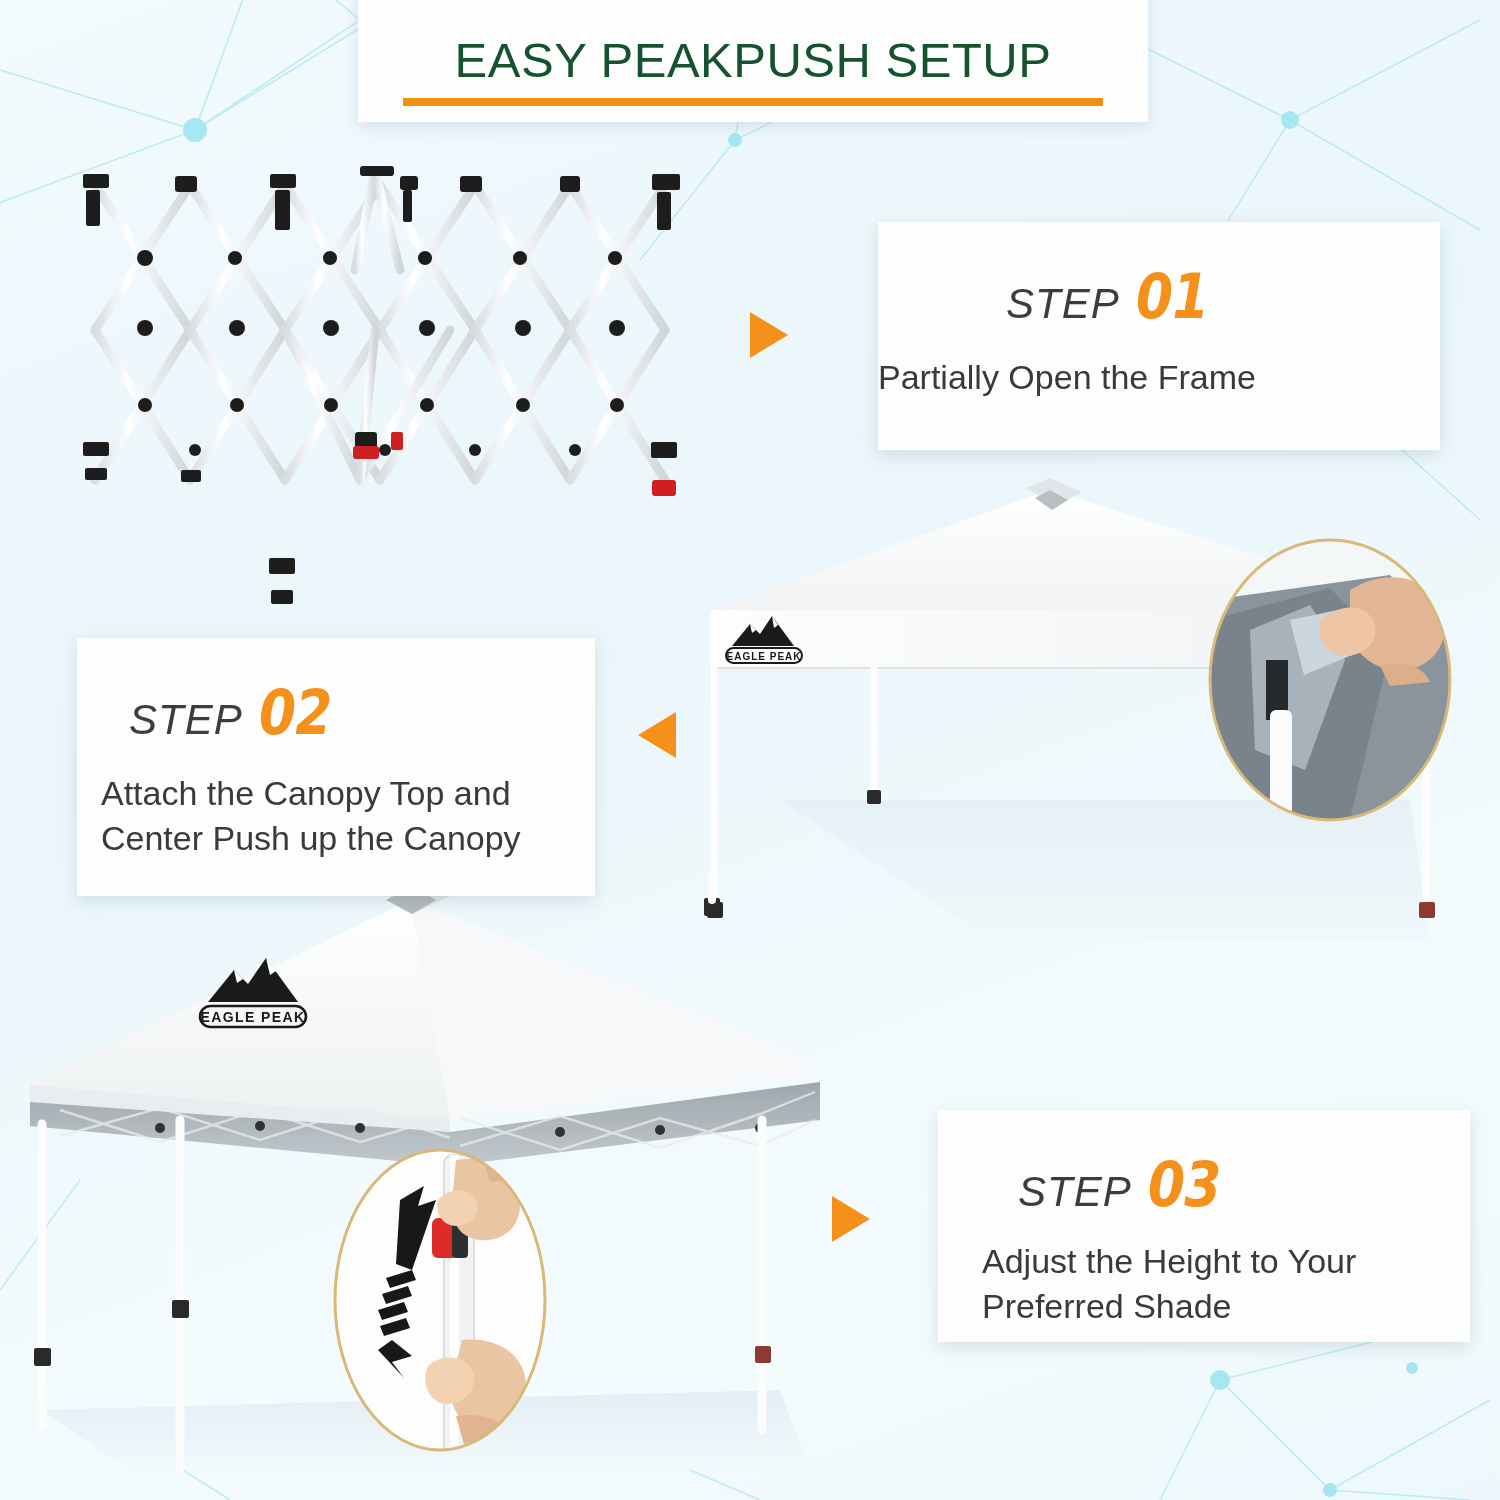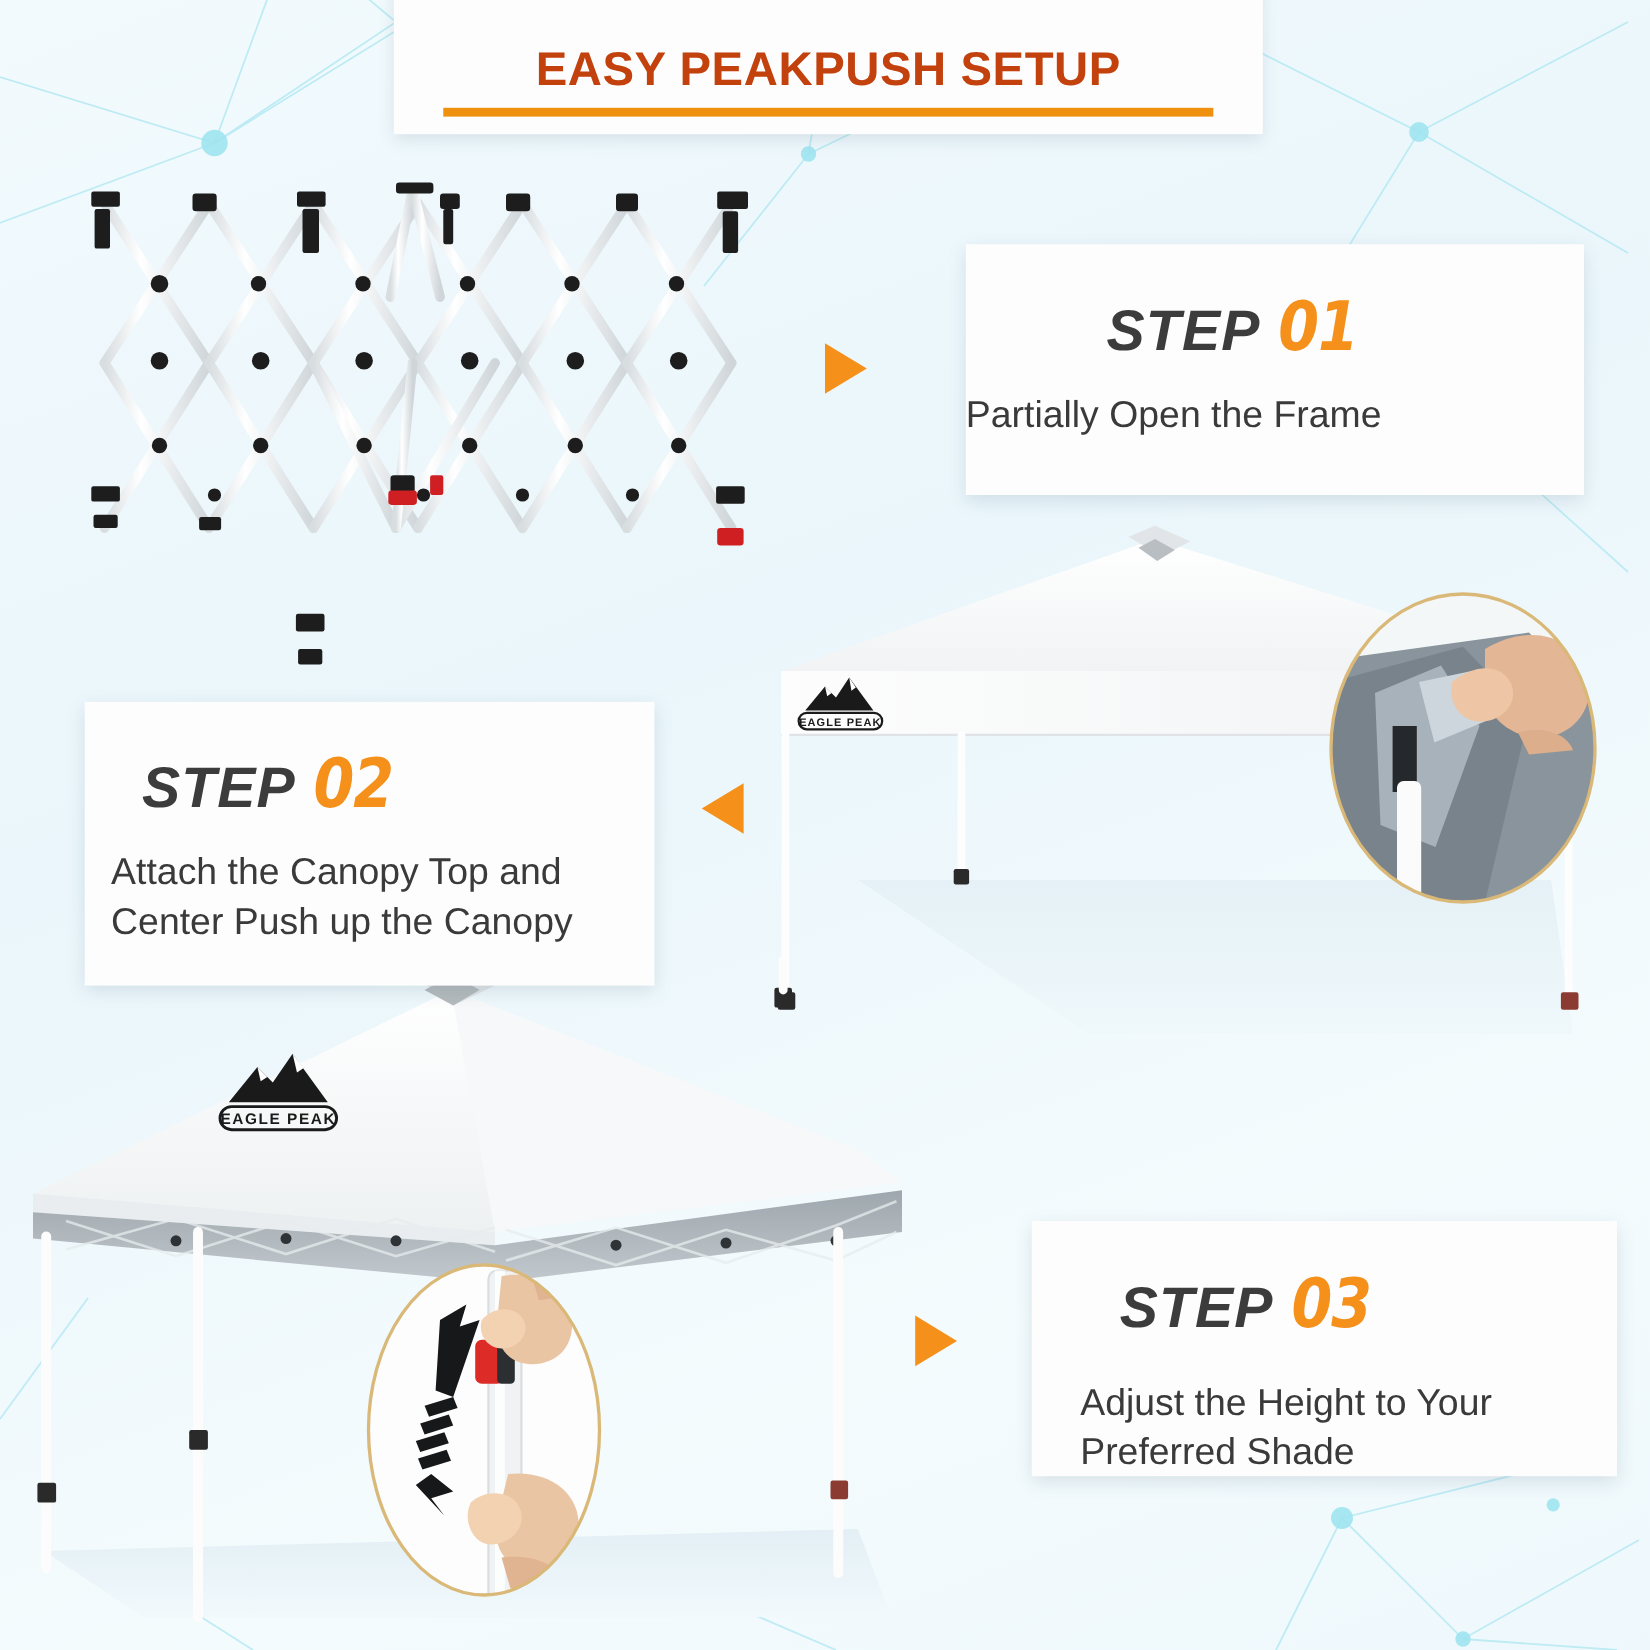--- a/index.html
+++ b/index.html
@@ -20,37 +20,37 @@
 
   
   .title-card {
     position:absolute; left:358px; top:-14px; width:790px; height:136px;
     background:#fdfdfd;
     box-shadow:0 5px 14px rgba(80,110,130,.16);
     display:flex; flex-direction:column; align-items:center; justify-content:flex-end;
     padding-bottom:16px;
   }
   .title-text {
-    font-size:43px; font-weight:bold; color:#c2410c;
+    font-size:49px; font-weight:normal; color:#14532d;
     letter-spacing:.5px; line-height:1;
   }
   .title-rule {
     width:700px; height:8px; background:#f0900f; margin-top:13px;
   }
 
   
   .step-card {
     position:absolute;
     background:#fdfdfd;
     box-shadow:0 5px 16px rgba(80,110,130,.18);
     padding:38px 0 0 0;
   }
   .step-head { display:flex; align-items:baseline; }
   .step-word {
-    font-size:52px; font-weight:bold; font-style:italic;
+    font-size:42px; font-weight:normal; font-style:italic;
     color:#3c3c3c; letter-spacing:1px;
   }
   .step-num {
     font-size:62px; font-weight:bold; font-style:italic;
     color:#f5901b; letter-spacing:-1px; margin-left:16px;
     font-family:"DejaVu Sans", sans-serif;
     transform:scaleX(.86); transform-origin:left bottom;
   }
   .step-desc {
     font-size:34px; color:#3a3a3a; line-height:1.33; margin-top:22px;
@@ -60,21 +60,21 @@
   #step-card-1 { left:878px; top:222px;  width:562px; height:228px; }
   #step-card-1 .step-head  { padding-left:128px; }
   #step-card-1 .step-desc  { }
 
   #step-card-2 { left:77px;  top:638px;  width:518px; height:258px; }
   #step-card-2 .step-head  { padding-left:52px; }
   #step-card-2 .step-desc  { padding-left:24px; }
 
   #step-card-3 { left:938px; top:1110px; width:532px; height:232px; }
   #step-card-3 .step-head  { padding-left:80px; }
-  #step-card-3 .step-desc  { padding-left:44px; margin-top:32px; }
+  #step-card-3 .step-desc  { padding-left:44px; margin-top:18px; }
 
   
   .arrow { position:absolute; width:0; height:0; }
   .arrow-right {
     border-top:23px solid transparent; border-bottom:23px solid transparent;
     border-left:38px solid #f5901b;
   }
   .arrow-left {
     border-top:23px solid transparent; border-bottom:23px solid transparent;
     border-right:38px solid #f5901b;

